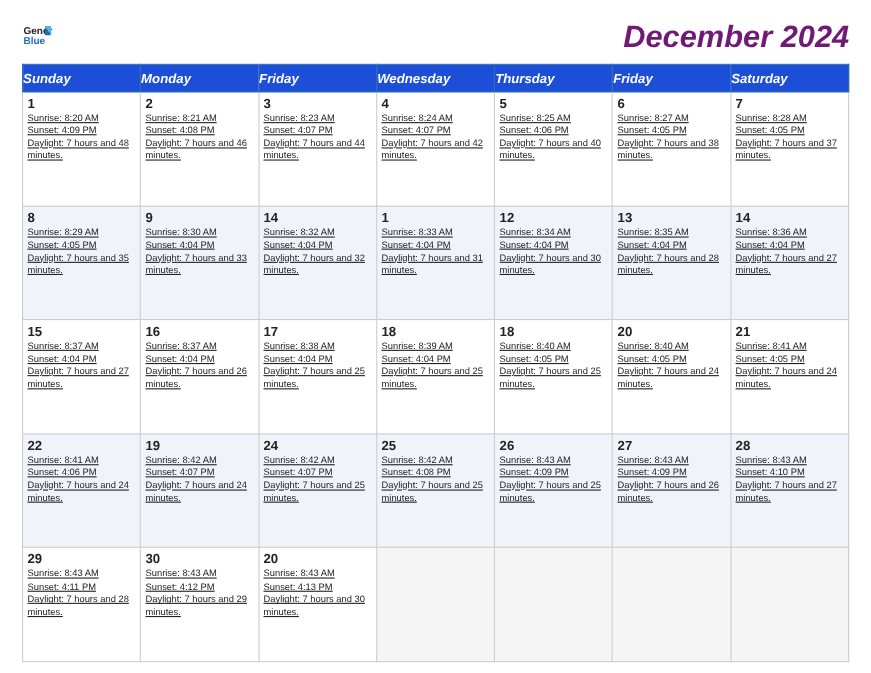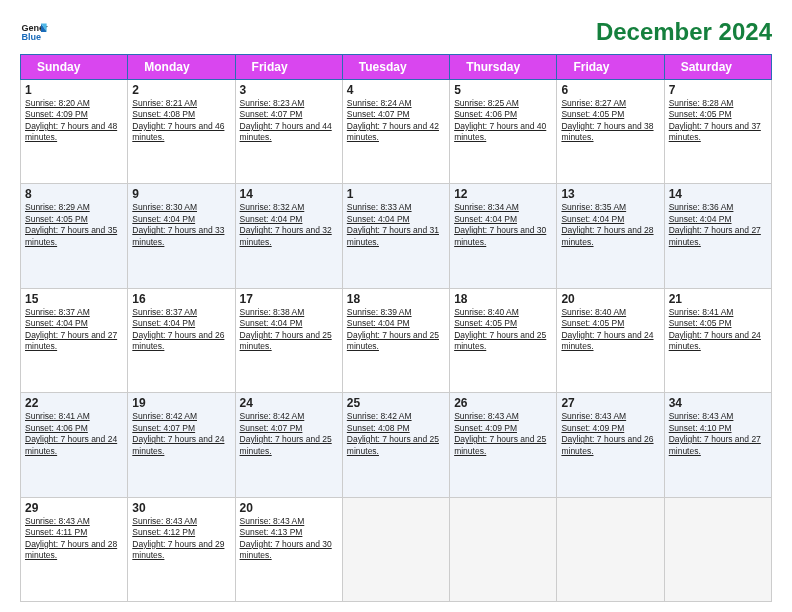--- a/index.html
+++ b/index.html
@@ -29,42 +29,44 @@
       gap: 4px;
     }
     .logo-icon {
       width: 28px;
       height: 28px;
     }
     .title-block {
       text-align: right;
     }
     .month-title {
-      font-size: 24px;
+      font-size: 28px;
       font-weight: bold;
-      color: #15803d;
+      color: #701a75;
+      font-style: italic;
     }
     .location {
       font-size: 13px;
       color: #444;
     }
     .calendar-table {
       width: 100%;
       border-collapse: collapse;
       flex: 1;
       table-layout: fixed;
     }
     .calendar-table th {
-      background: #d946ef;
+      background: #1d4ed8;
       color: #fff;
       font-size: 12px;
       font-weight: bold;
-      padding: 5px 16px;
+      padding: 5px 0;
       text-align: left;
       border: 1px solid #2a6db5;
+      font-style: italic;
     }
     .calendar-table td {
       border: 1px solid #ccc;
       vertical-align: top;
       padding: 3px 4px;
       font-size: 9px;
       color: #222;
       background: #fff;
       height: 88px;
     }
@@ -108,21 +110,21 @@
       <div class="month-title">December 2024</div>
     </div>
   </div>
 
   <table class="calendar-table">
     <thead>
       <tr id="header-row">
           <th>Sunday</th>
           <th>Monday</th>
           <th>Friday</th>
-          <th>Tuesday</th>
+          <th>Wednesday</th>
           <th>Thursday</th>
           <th>Friday</th>
           <th>Saturday</th>
         </tr>
     </thead>
     <tbody id="calendar-body">
         <tr class="row-odd">
           <td>
             <span class="day-num">1</span>
             <div class="cell-content">Sunrise: 8:20 AM<br>Sunset: 4:09 PM<br>Daylight: 7 hours and 48 minutes.</div>
@@ -231,21 +233,21 @@
           </td>
           <td>
             <span class="day-num">26</span>
             <div class="cell-content">Sunrise: 8:43 AM<br>Sunset: 4:09 PM<br>Daylight: 7 hours and 25 minutes.</div>
           </td>
           <td>
             <span class="day-num">27</span>
             <div class="cell-content">Sunrise: 8:43 AM<br>Sunset: 4:09 PM<br>Daylight: 7 hours and 26 minutes.</div>
           </td>
           <td>
-            <span class="day-num">34</span>
+            <span class="day-num">28</span>
             <div class="cell-content">Sunrise: 8:43 AM<br>Sunset: 4:10 PM<br>Daylight: 7 hours and 27 minutes.</div>
           </td>
         </tr>
         <tr class="row-odd">
           <td>
             <span class="day-num">29</span>
             <div class="cell-content">Sunrise: 8:43 AM<br>Sunset: 4:11 PM<br>Daylight: 7 hours and 28 minutes.</div>
           </td>
           <td>
             <span class="day-num">30</span>

